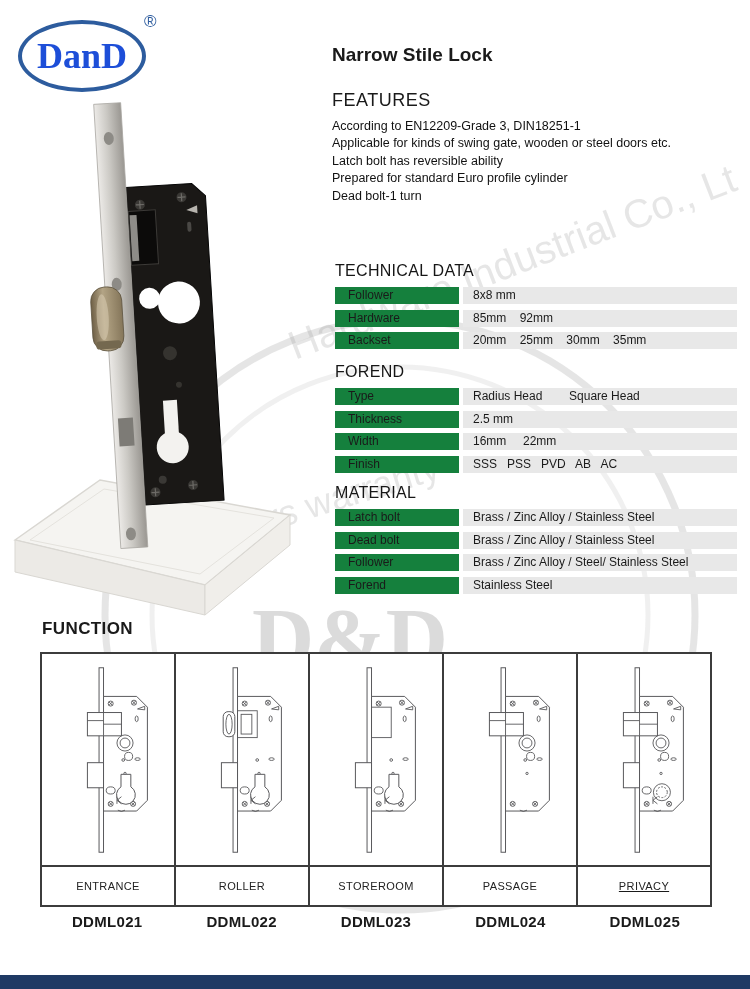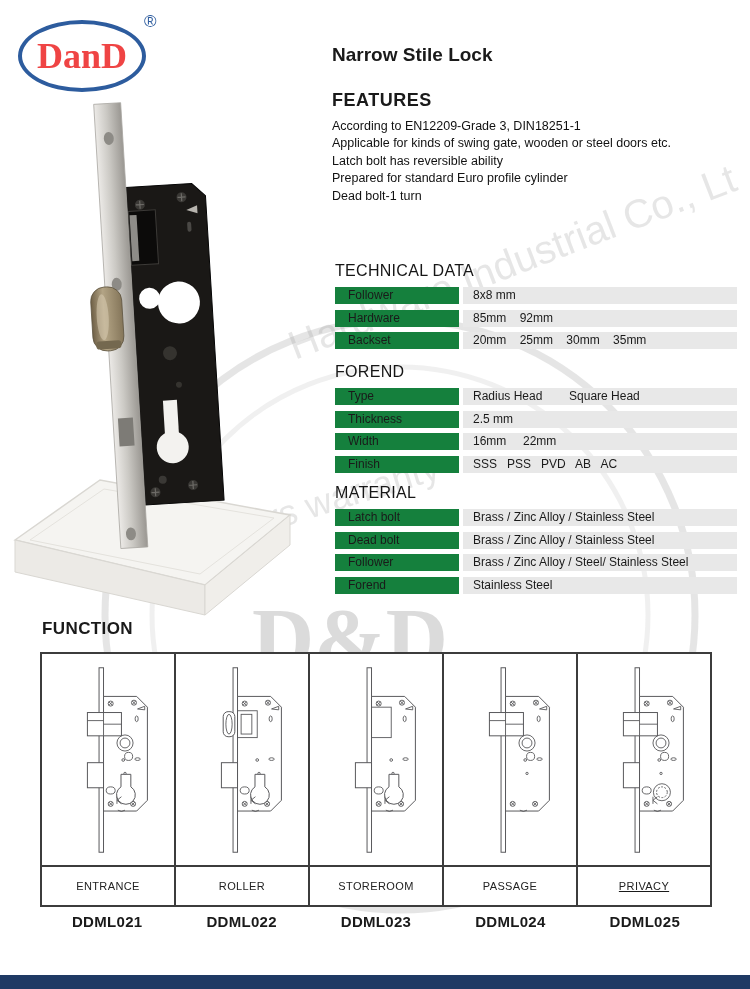--- a/index.html
+++ b/index.html
@@ -6,30 +6,30 @@
   html,body { background:#fff; }
   body { font-family:"Liberation Sans", sans-serif; color:#1a1a1a; }
   .page { position:relative; width:750px; height:989px; background:#fff; overflow:hidden; margin:0 auto; }
 
   
   .watermark { position:absolute; left:0; top:0; width:750px; height:989px; pointer-events:none; }
 
   
   .logo { position:absolute; left:18px; top:12px; width:150px; height:86px; }
   .logo-ellipse { position:absolute; left:0; top:8px; width:128px; height:72px; border:4px solid #2d5c9e; border-radius:50%; display:flex; align-items:center; justify-content:center; }
-  .logo-text { font-family:"Liberation Serif", serif; font-weight:bold; font-size:36px; color:#ef4444; letter-spacing:0; }
+  .logo-text { font-family:"Liberation Serif", serif; font-weight:bold; font-size:36px; color:#1d4ed8; letter-spacing:0; }
   .logo-reg { position:absolute; left:126px; top:0; font-size:17px; color:#2d5c9e; font-family:"Liberation Sans", sans-serif; }
 
   
   .photo { position:absolute; left:8px; top:88px; width:300px; height:530px; }
 
   
   .title { position:absolute; left:332px; top:44px; font-size:19px; font-weight:bold; }
   .features { position:absolute; left:332px; top:90px; width:405px; }
-  .features h2 { font-size:18px; font-weight:bold; letter-spacing:.5px; margin-bottom:7px; }
+  .features h2 { font-size:18px; font-weight:normal; letter-spacing:.5px; margin-bottom:7px; }
   .features p { font-size:12.5px; line-height:17.4px; color:#111; }
 
   .spec { position:absolute; left:335px; width:402px; }
   .spec h3 { font-size:16px; font-weight:normal; letter-spacing:.3px; color:#161616; margin-bottom:7px; }
   .spec-tech { top:262px; } .spec-forend { top:363px; } .spec-material { top:484px; }
   .trow { display:flex; margin-bottom:5.5px; }
   .tlabel { width:124px; background:#15803d; font-size:12px; height:17px; line-height:17px; padding-left:13px; margin-right:4px; }
   .tval { flex:1; background:#e8e8e8; font-size:12px; height:17px; line-height:17px; padding-left:10px; white-space:pre; }
 
   

